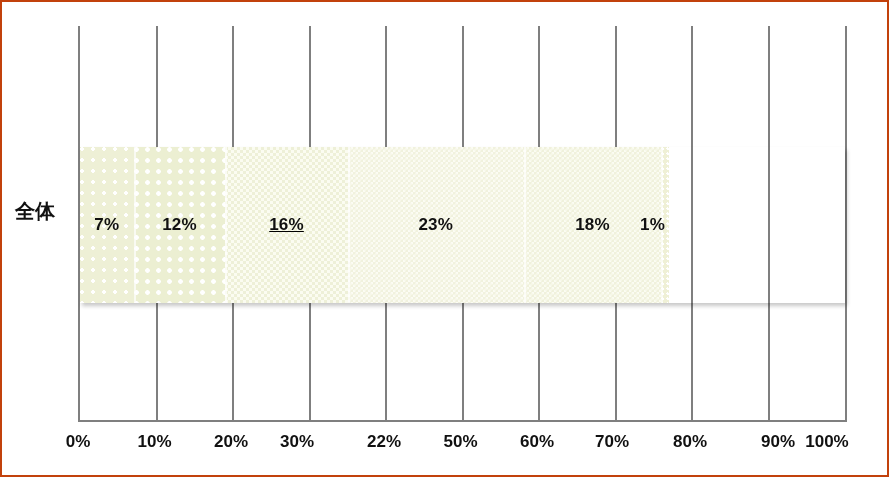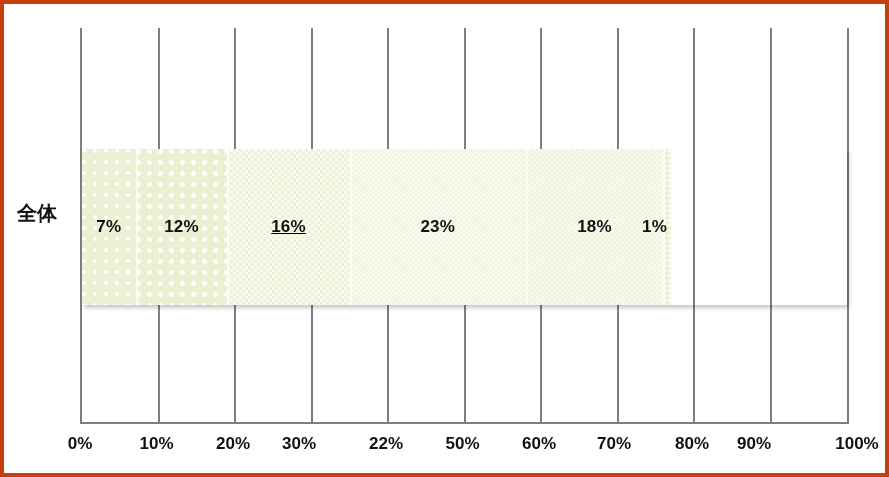--- a/index.html
+++ b/index.html
@@ -3,21 +3,21 @@
 <meta charset="utf-8">
 <style>
   html,body{margin:0;padding:0;background:#ffffff;}
   body{font-family:"Liberation Sans","DejaVu Sans",sans-serif;}
 
   #frame{
     position:relative;
     width:889px;height:477px;
     box-sizing:border-box;
     background:#ffffff;
-    border:4px solid #c2410c;
+    border:2px solid #c2410c;
     overflow:hidden;
     padding-left:25px;
   }
 
   
   #plot{
     position:absolute;
     left:76px; top:24px;
     width:765px; height:394px;
     box-sizing:content-box;
@@ -204,17 +204,17 @@
   <div id="xaxis">
       <div class="xtick" style="left: 76px;">0%</div>
       <div class="xtick" style="left: 152.5px;">10%</div>
       <div class="xtick" style="left: 229px;">20%</div>
       <div class="xtick" style="left: 295px;">30%</div>
       <div class="xtick" style="left: 382px;">22%</div>
       <div class="xtick" style="left: 458.5px;">50%</div>
       <div class="xtick" style="left: 535px;">60%</div>
       <div class="xtick" style="left: 610px;">70%</div>
       <div class="xtick" style="left: 688px;">80%</div>
-      <div class="xtick" style="left: 750px;">90%</div>
-      <div class="xtick" style="left: 825px; margin-left: 28px;">100%</div>
+      <div class="xtick" style="left: 776px;">90%</div>
+      <div class="xtick" style="left: 825px;">100%</div>
     </div>
 
 </div>
 
 </body></html>

